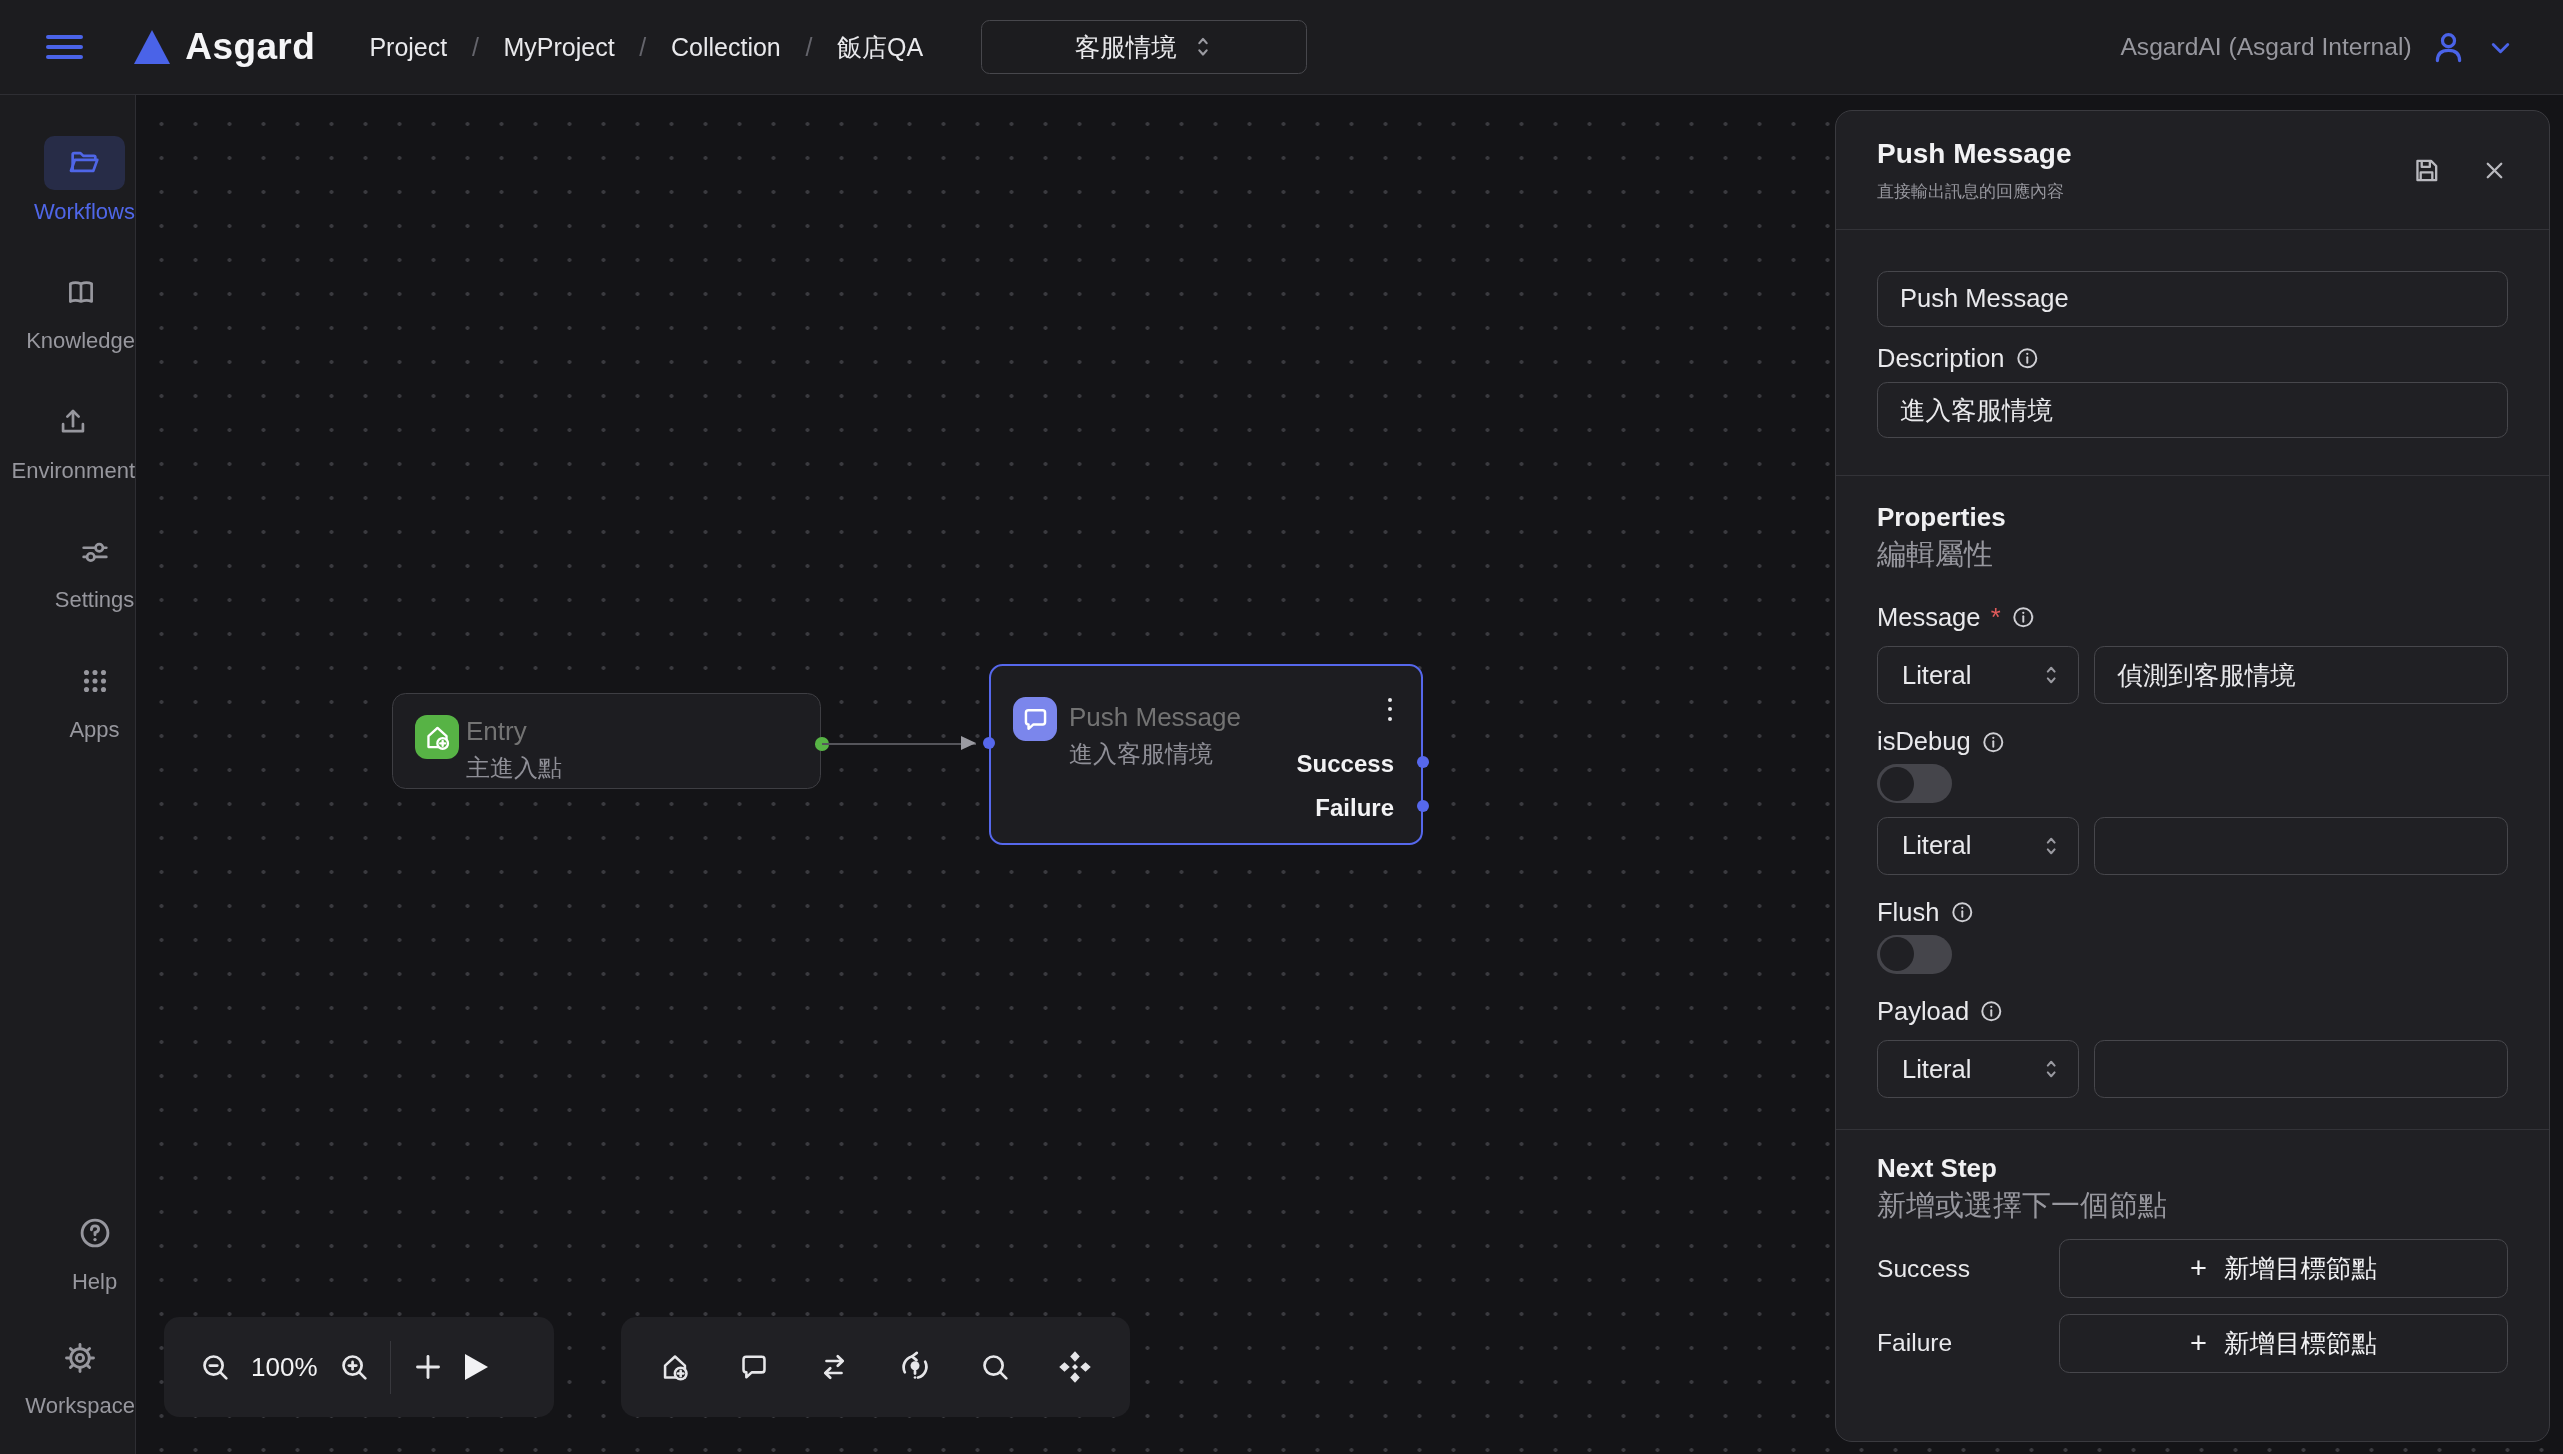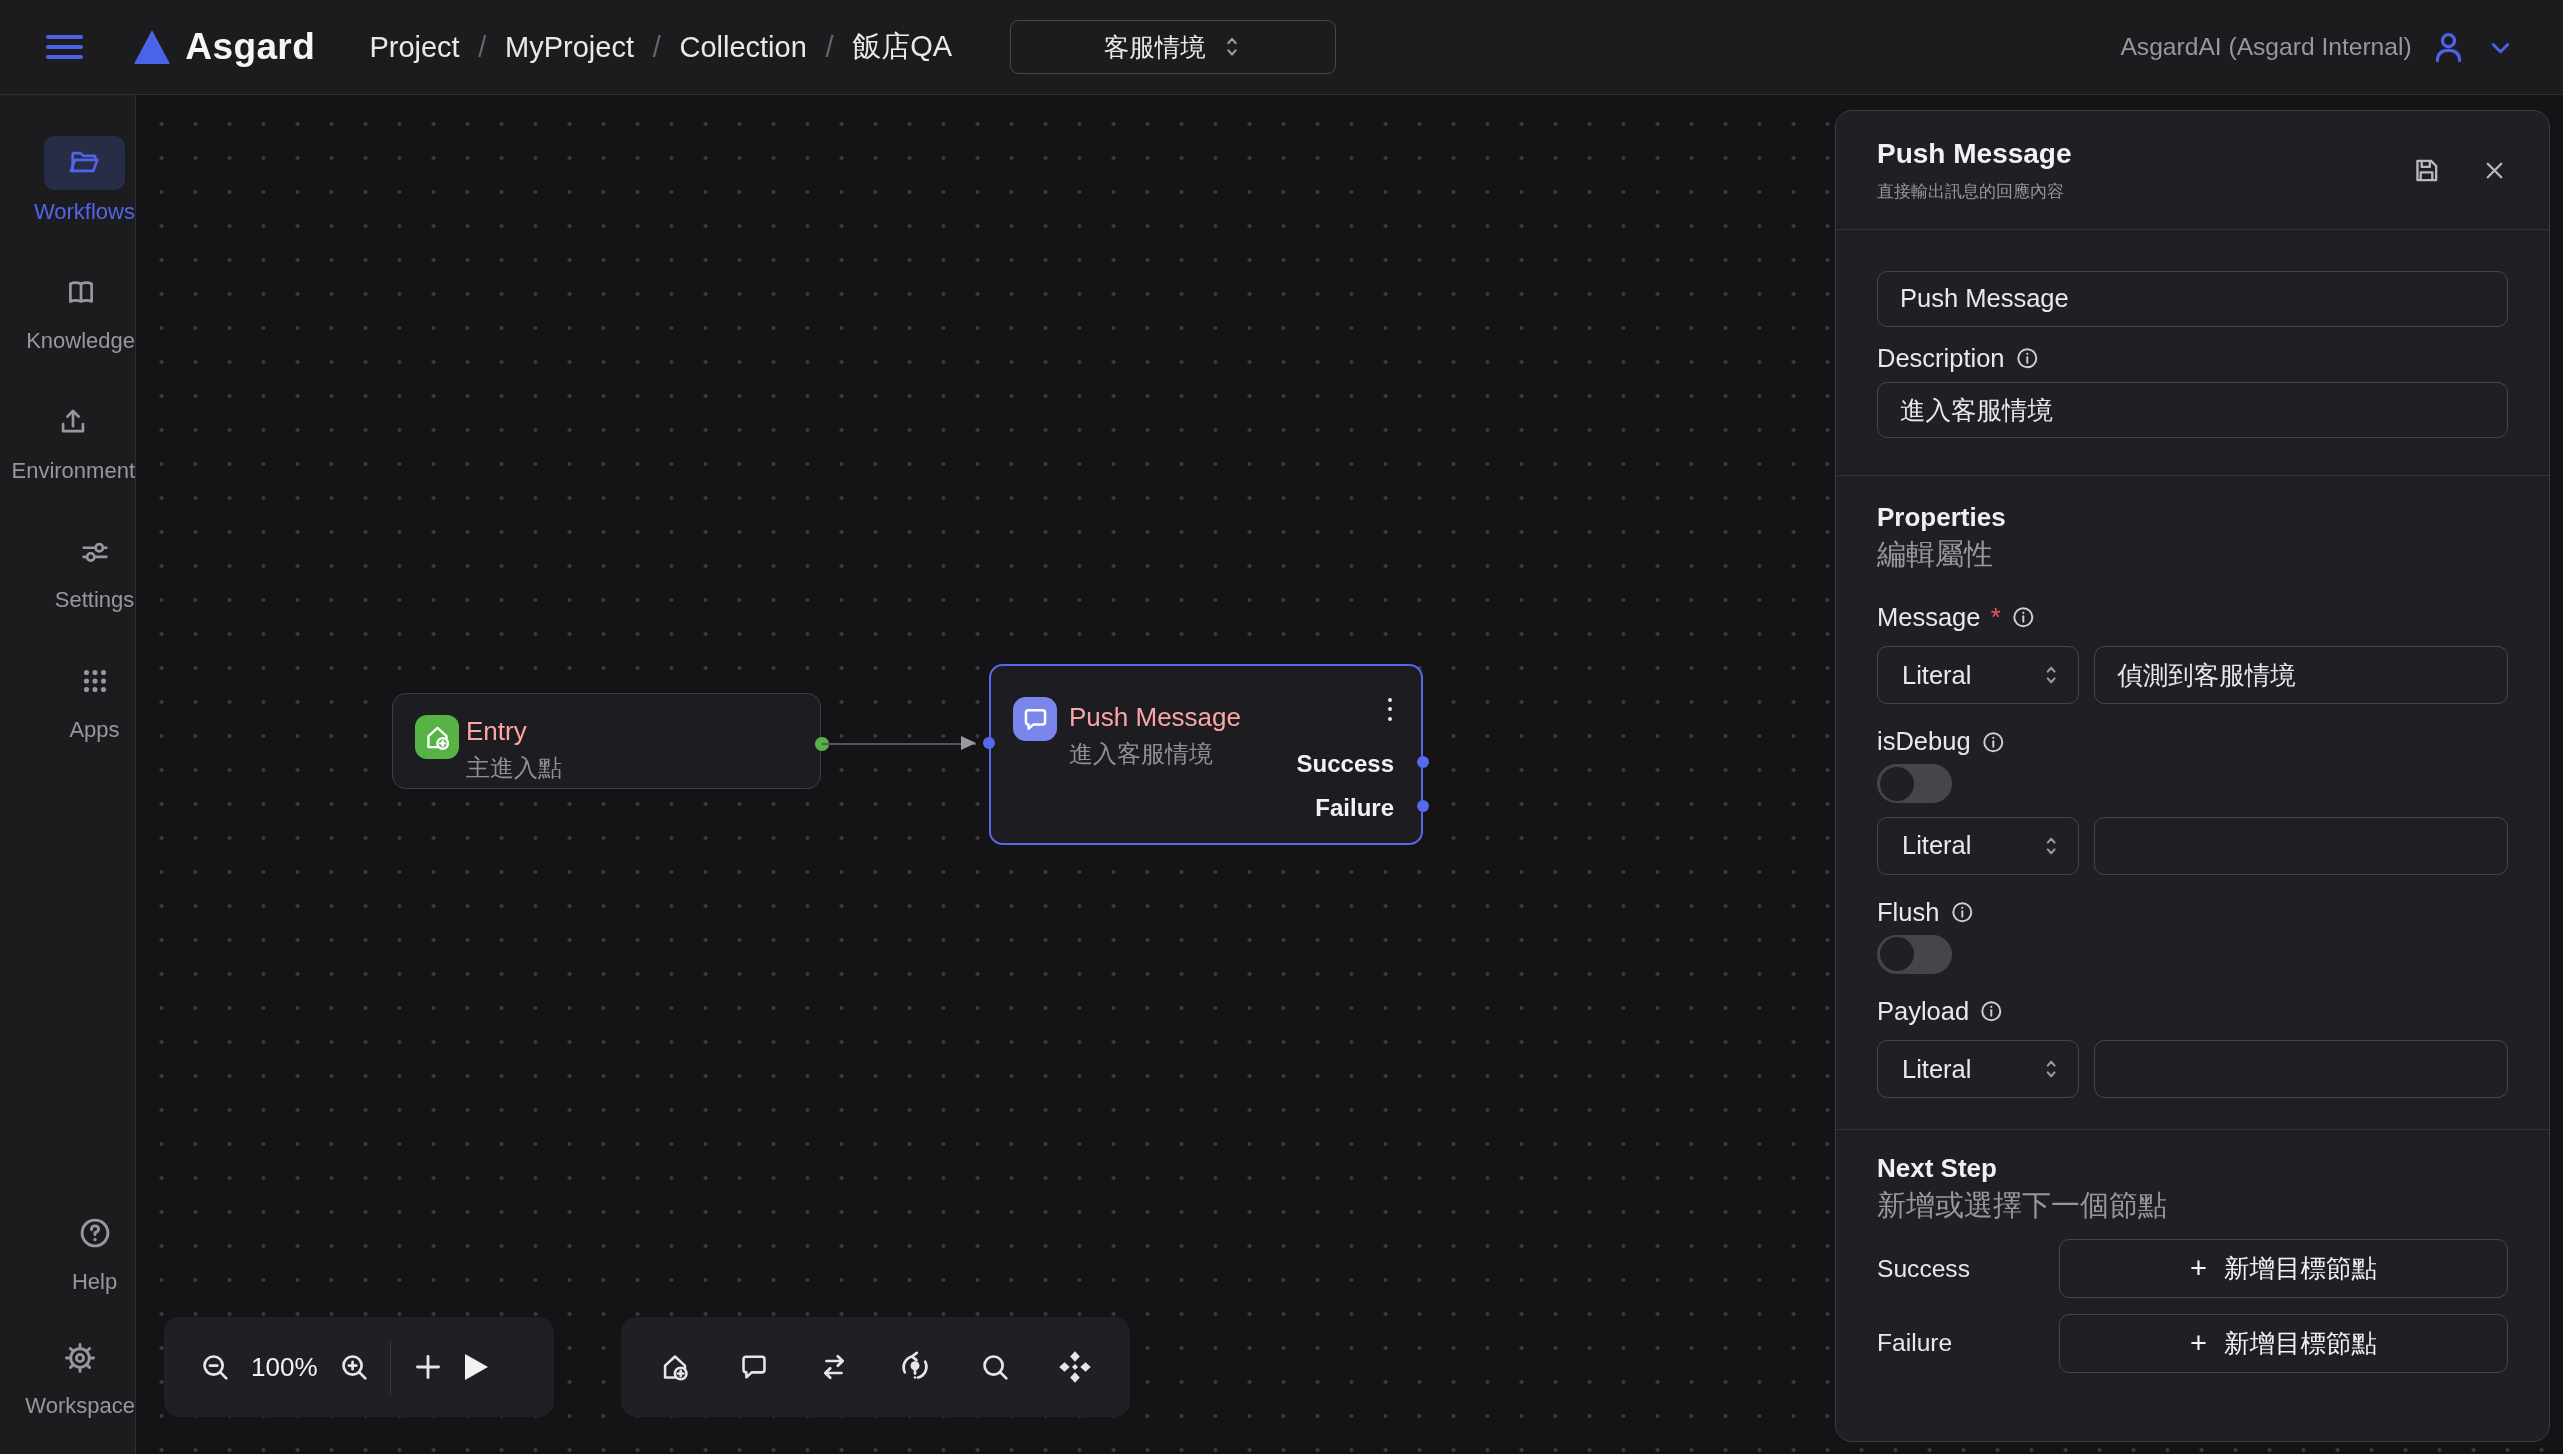--- a/index.html
+++ b/index.html
@@ -14,21 +14,21 @@
   .app-header {
     position: absolute; left: 0; top: 0; width: 2563px; height: 95px;
     background: #1c1c1f; border-bottom: 0.8px solid #2e2e33;
     display: flex; align-items: center; z-index: 30;
   }
   .hamburger { width: 37px; margin-left: 46px; cursor: pointer; background: none; border: none; }
   .hamburger span { display: block; height: 4.2px; border-radius: 2.5px; background: #4a63e8; margin: 6px 0; }
   .logo-wrap { display: flex; align-items: center; margin-left: 51px; }
   .logo-tri { width: 0; height: 0; border-left: 18.7px solid transparent; border-right: 18.7px solid transparent; border-bottom: 34px solid #4a63e8; }
   .logo-text { font-size: 37px; font-weight: 700; color: #f5f5f7; margin-left: 15.3px; letter-spacing: 0.4px; }
-  .breadcrumb { display: flex; align-items: center; margin-left: 44px; font-size: 29px; }
+  .breadcrumb { display: flex; align-items: center; margin-left: 44px; font-size: 25px; gap: 6px; }
   .crumb { color: #e9e9ec; margin: 0 10.2px; }
   .crumb-sep { color: #64646b; margin: 0 8.5px; }
   .env-select {
     margin-left: 48px; width: 326px; height: 54px; border-radius: 8.5px;
     border: 1.7px solid #47474c; background: transparent; color: #e9e9ec;
     display: flex; align-items: center; justify-content: center; gap: 15.3px;
     font-size: 25.5px; cursor: pointer;
   }
   .header-right { margin-left: auto; margin-right: 48px; display: flex; align-items: center; gap: 18.7px; }
   .account-label { font-size: 24.6px; color: #97979e; }
@@ -57,21 +57,21 @@
   }
   .node { position: absolute; background: #1d1d21; border-radius: 13.6px; }
   .node-entry { left: 256px; top: 598px; width: 429px; height: 96px; border: 1.7px solid #3e3e43; }
   .node-push  { left: 853px; top: 569px; width: 434px; height: 181px; border: 2.5px solid #5668ec; }
   .node-icon { position: absolute; display: flex; align-items: center; justify-content: center; }
   .node-entry .node-icon { left: 22px; top: 21px; width: 44px; height: 44px; border-radius: 12px; background: #57b345; }
   .node-push .node-icon { left: 22px; top: 31px; width: 44px; height: 44px; border-radius: 12.7px; background: #7b86ec; }
   .node-head { position: absolute; }
   .node-entry .node-head { left: 73px; top: 20.4px; }
   .node-push .node-head { left: 78px; top: 34px; }
-  .node-title { font-size: 26px; color: #fca5a5; line-height: 34px; font-weight: 500; }
+  .node-title { font-size: 26px; color: #737373; line-height: 34px; font-weight: 500; }
   .node-sub { font-size: 24px; color: #8f8f97; line-height: 29px; margin-top: 5.1px; }
   .kebab { position: absolute; right: 29px; top: 32px; display: flex; flex-direction: column; gap: 5.1px; cursor: pointer; background: none; border: none; }
   .kebab i { width: 4.2px; height: 4.2px; border-radius: 50%; background: #e9e9ec; }
   .port-label { position: absolute; right: 27px; font-size: 24px; font-weight: 700; color: #f2f2f4; }
   .port { position: absolute; border-radius: 50%; }
   .port-green { left: 679px; top: 642px; width: 13.6px; height: 13.6px; background: #57b345; }
   .port-blue { width: 12px; height: 12px; background: #5668ec; }
   .edge-line { position: absolute; left: 686px; top: 648px; width: 154px; height: 1.7px; background: #55555b; }
   .edge-arrow { position: absolute; left: 825px; top: 641px; width: 0; height: 0;
     border-top: 7.6px solid transparent; border-bottom: 7.6px solid transparent; border-left: 15.3px solid #9a9aa1; }

